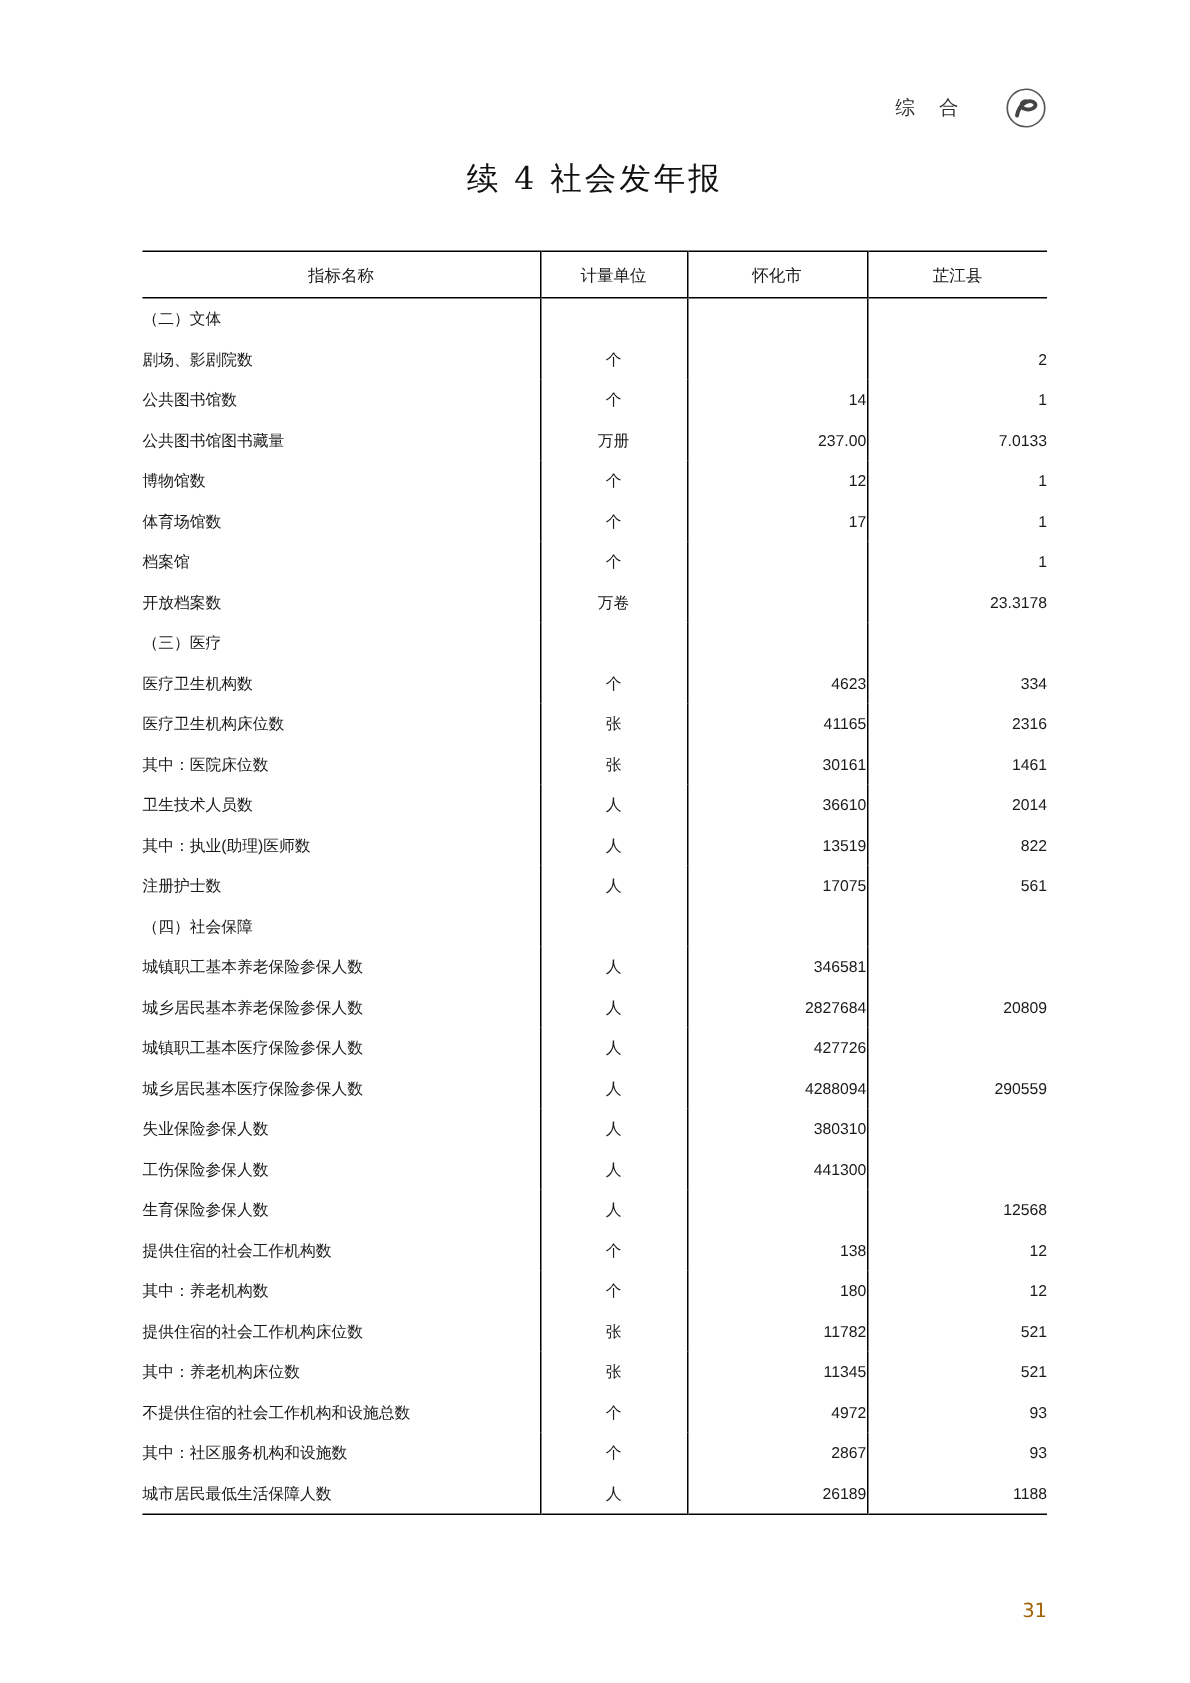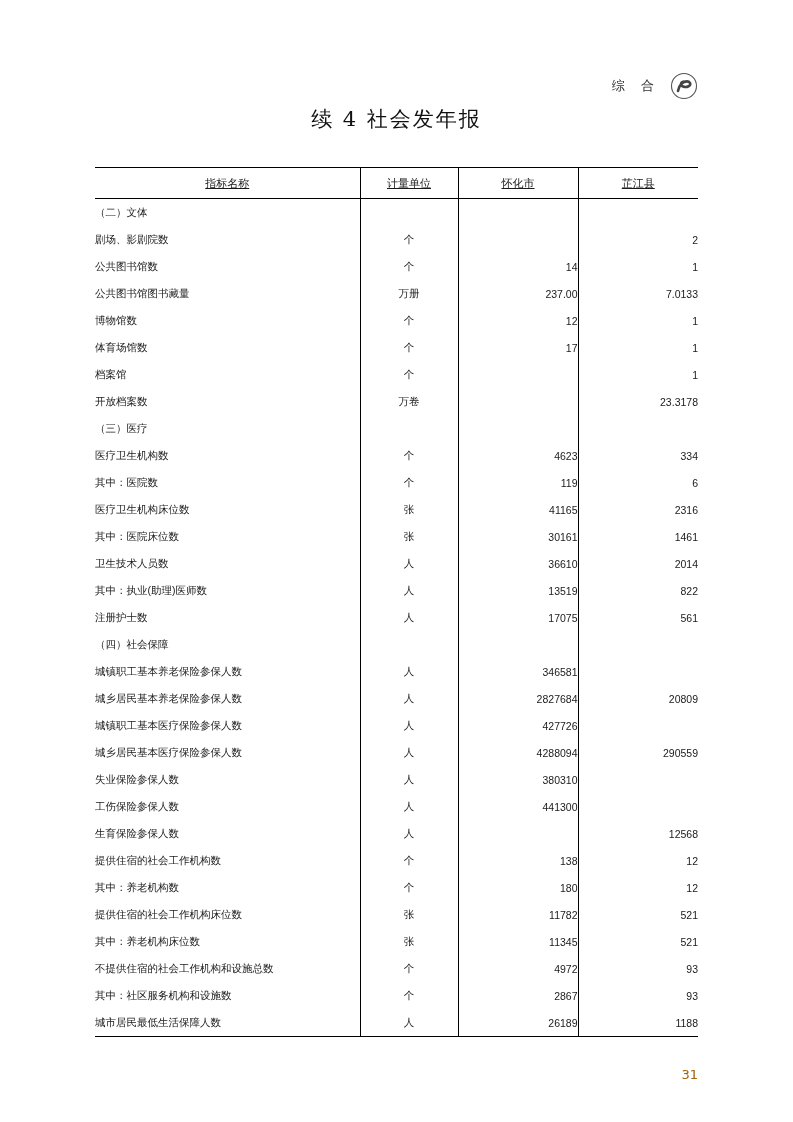--- a/index.html
+++ b/index.html
@@ -18,25 +18,25 @@
   .page {
     position: relative;
     width: 793px;
     height: 1122px;
     box-sizing: border-box;
     padding: 0 95px;
   }
   
   .header {
     position: absolute;
-    top: 72px;
+    top: 58px;
     right: 95px;
     display: flex;
     align-items: center;
-    gap: 10px;
+    gap: 25px;
     text-align: center;
   }
   .header-label {
     font-family: "DejaVu Sans", sans-serif;
     font-size: 13px;
     letter-spacing: 6px;
     color: #333;
   }
   .logo {
     width: 28px;
@@ -89,21 +89,20 @@
     font-size: 11px;
     height: 30px;
   }
   
   table.data th.v, table.data td.v {
     border-left: 1px solid #000;
   }
   table.data thead tr {
     border-top: 1.6px solid #000;
     border-bottom: 1px solid #000;
-    text-decoration: underline;
   }
   table.data tbody tr.last td {
     border-bottom: 1.6px solid #000;
   }
   td.label {
     text-align: left;
     padding-left: 10px;
   }
   td.unit { text-align: center; }
   td.num  { text-align: right; padding-right: 20px; }
@@ -211,26 +210,20 @@
             <td class="num v"></td>
             <td class="num v"></td>
           </tr>
           <tr>
             <td class="label i1">医疗卫生机构数</td>
             <td class="unit v">个</td>
             <td class="num v">4623</td>
             <td class="num v">334</td>
           </tr>
           <tr>
-            <td class="label i2">其中：医院数</td>
-            <td class="unit v">个</td>
-            <td class="num v">119</td>
-            <td class="num v">6</td>
-          </tr>
-          <tr>
             <td class="label i1">医疗卫生机构床位数</td>
             <td class="unit v">张</td>
             <td class="num v">41165</td>
             <td class="num v">2316</td>
           </tr>
           <tr>
             <td class="label i2">其中：医院床位数</td>
             <td class="unit v">张</td>
             <td class="num v">30161</td>
             <td class="num v">1461</td>

